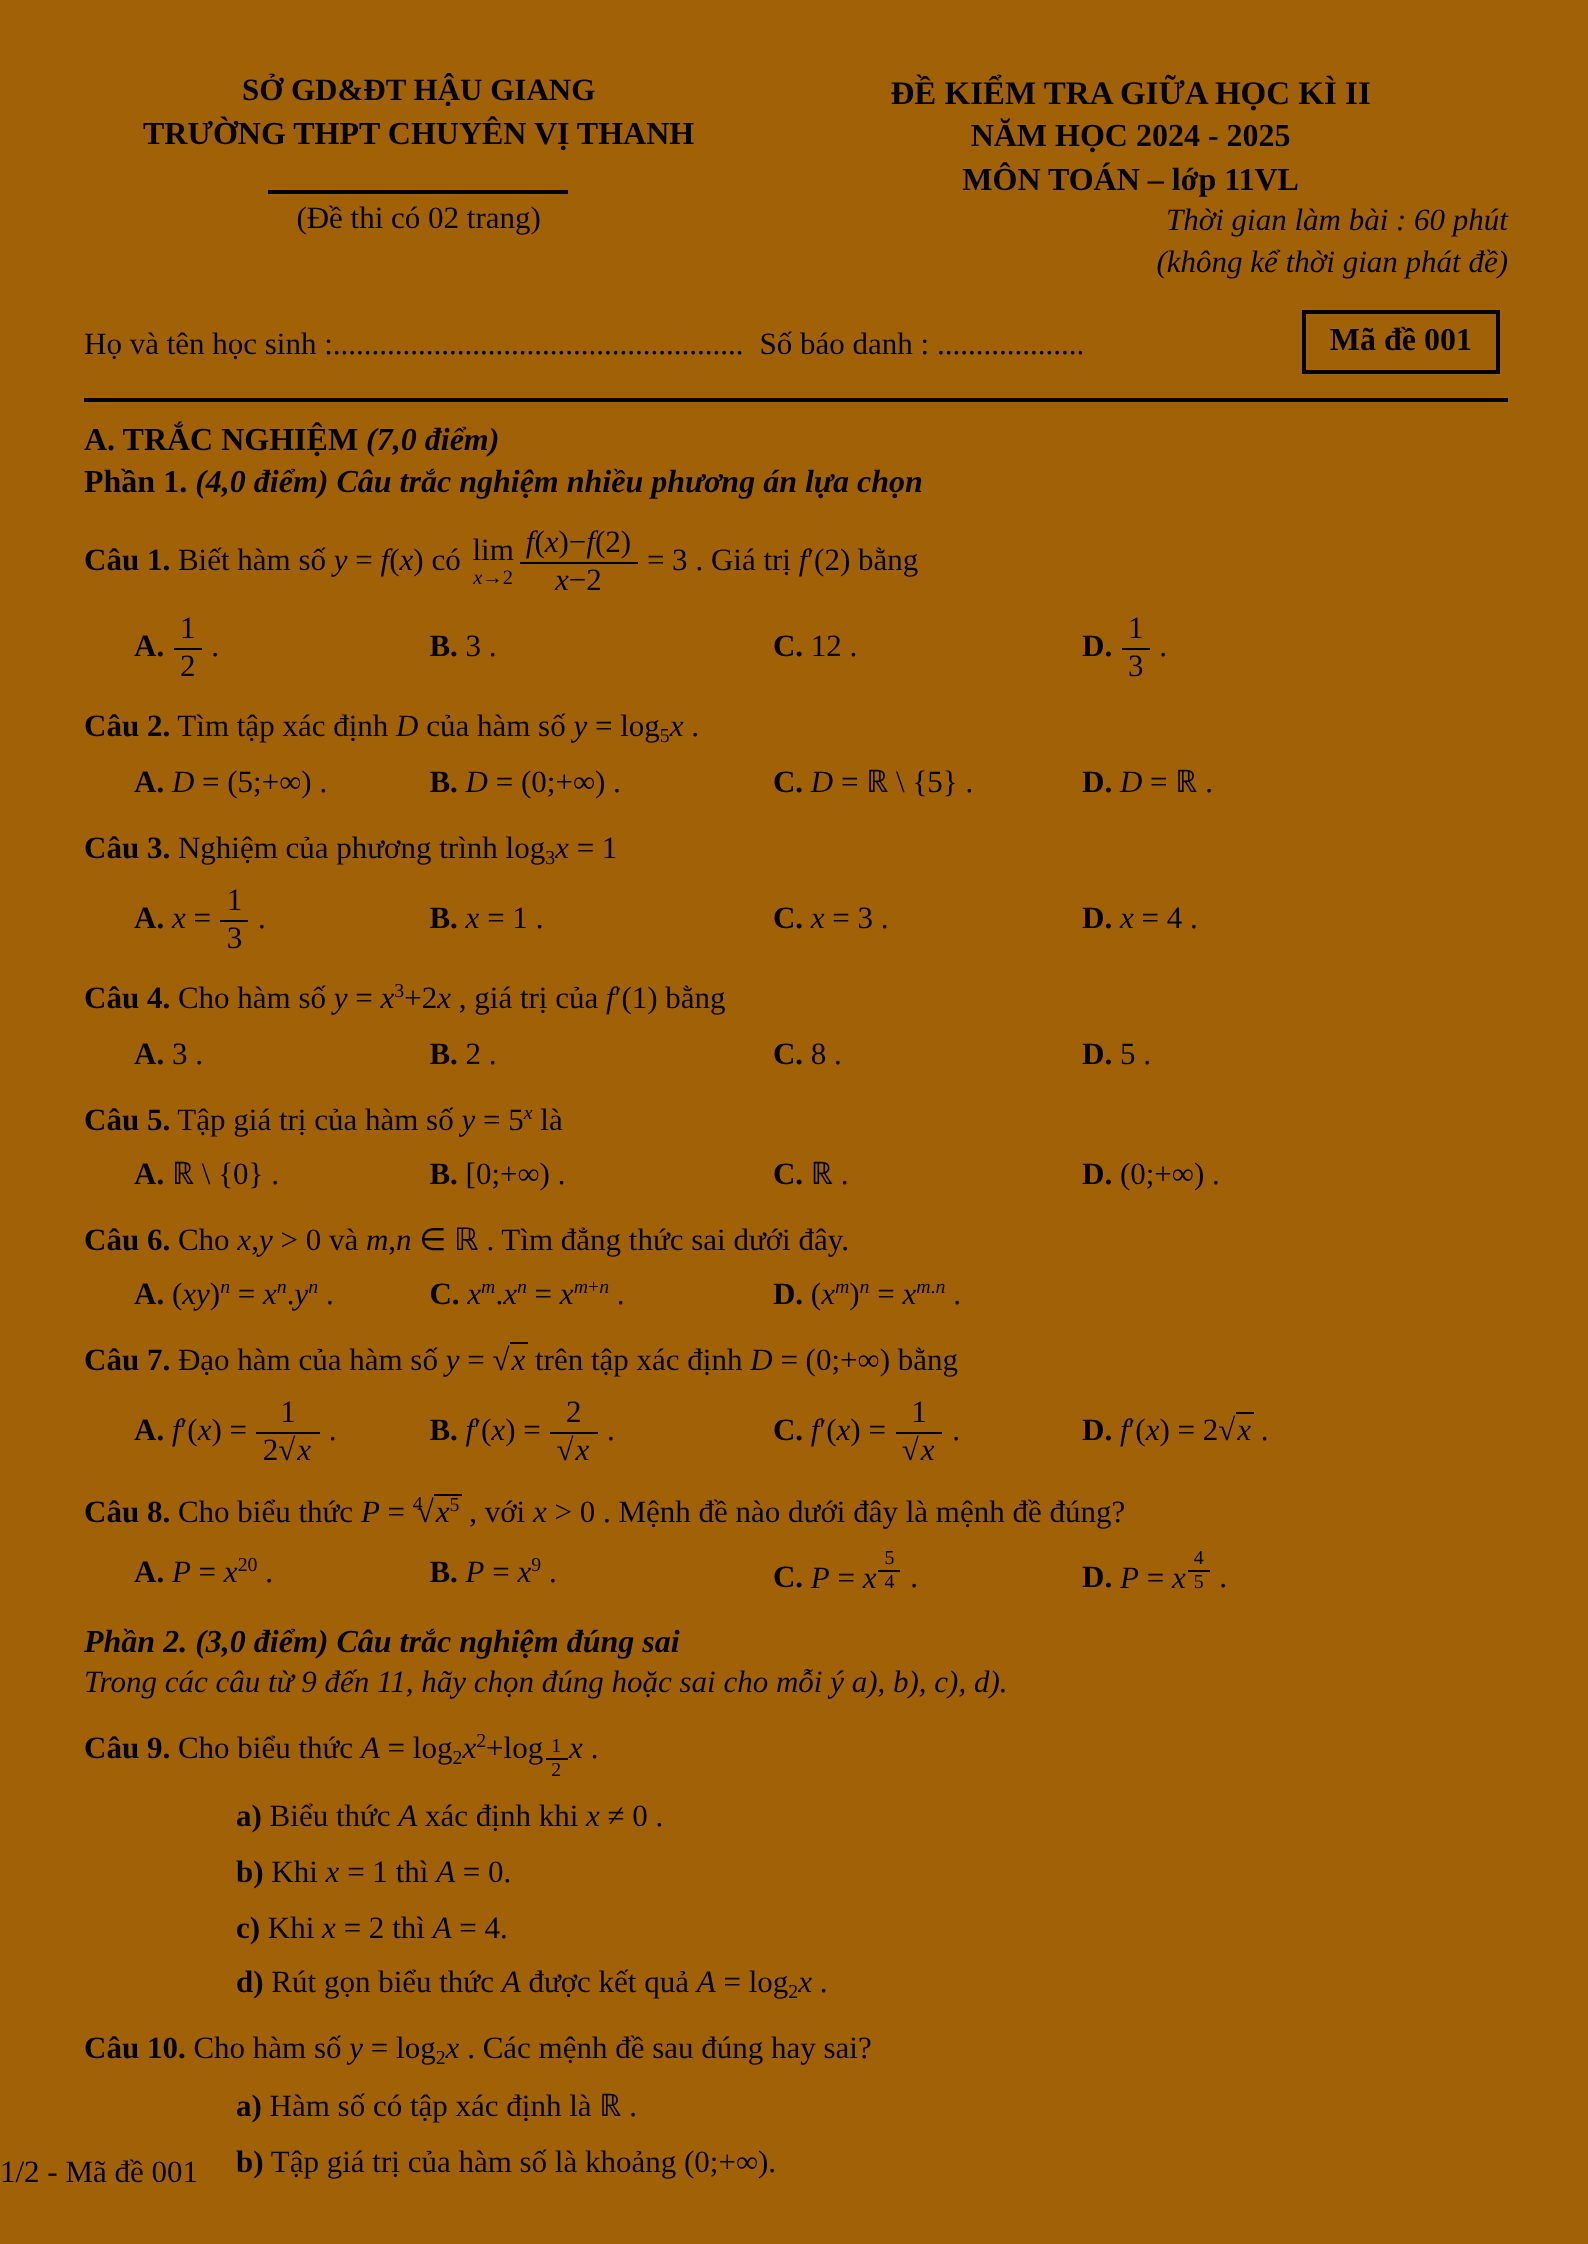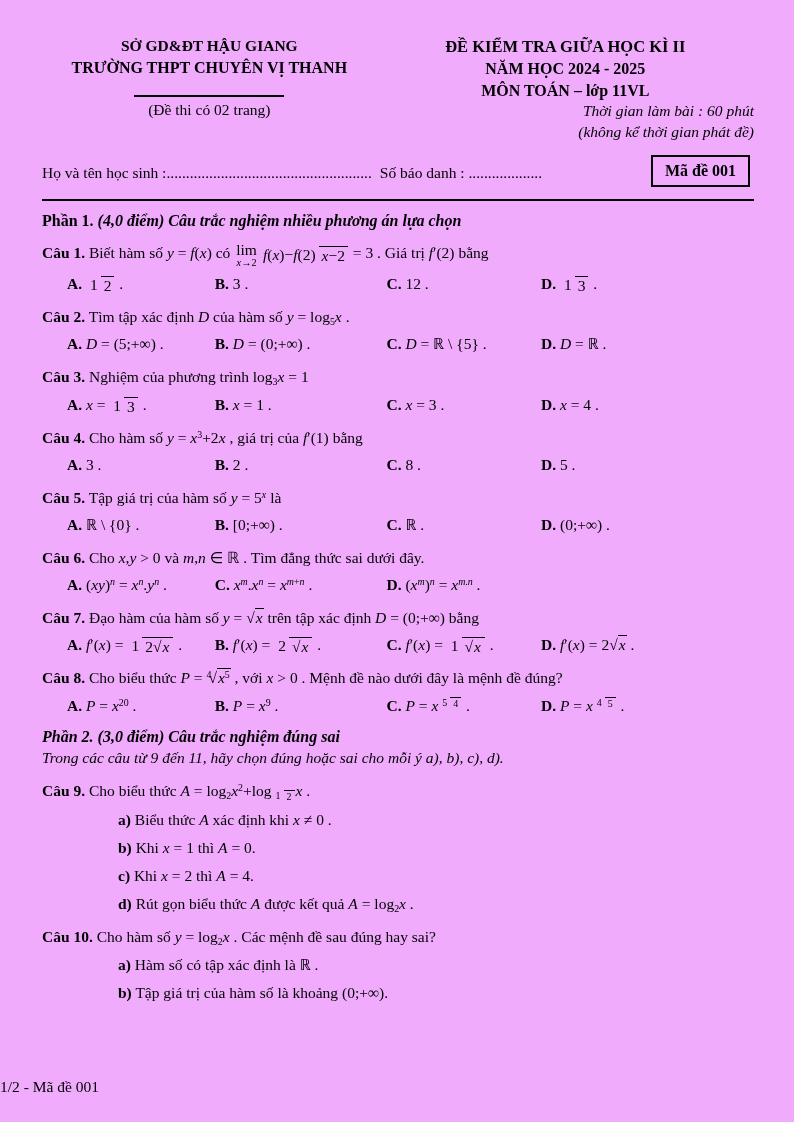--- a/index.html
+++ b/index.html
@@ -1,17 +1,17 @@
 <!DOCTYPE html>
 <html><head>
 <meta charset="utf-8">
 <style>
   html,body{margin:0;padding:0;background:#ffffff;}
   .page{
-    width:794px;height:1122px;box-sizing:border-box;background:#f0abfc;
+    width:794px;height:1122px;box-sizing:border-box;background:#a16207;
     padding:36px 40px 0 42px;position:relative;overflow:hidden;
     font-family:"Liberation Serif",serif;font-size:15.5px;color:#000;
     line-height:1.35;
   }
   
   .header{display:flex;}
   .h-left{width:47%;text-align:center;}
   .h-right{width:53%;text-align:center;}
   .h-left .l1{font-weight:bold;font-size:15.5px;}
   .h-left .l2{font-weight:bold;font-size:16px;}
@@ -37,21 +37,21 @@
   .stem{line-height:1.5;}
   .options{display:grid;grid-template-columns:21.5% 25% 22.5% auto;
     padding-left:25px;margin-top:6px;align-items:center;}
   .tf-item{padding-left:76px;margin-top:7px;}
   .footer{position:absolute;bottom:24px;left:0;width:100%;}
   
   .math{font-style:italic;white-space:nowrap;}
   .math .up{font-style:normal;}
   .math sup{font-size:0.64em;vertical-align:0.55em;line-height:0;}
   .math sub{font-size:0.64em;vertical-align:-0.3em;line-height:0;}
-  .frac{display:inline-flex;text-align:center;
+  .frac{display:inline-flex;flex-direction:column;text-align:center;
     vertical-align:middle;margin:0 1px;line-height:1.15;}
   .fnum{display:block;padding:0 3px;}
   .fden{display:block;border-top:1px solid #000;padding:0 3px;}
   .lim{display:inline-flex;flex-direction:column;text-align:center;
     vertical-align:middle;line-height:1;font-style:normal;margin:0 2px;}
   .limw{display:block;}
   .lims{display:block;font-size:0.66em;font-style:italic;margin-top:1px;}
   .sqrt{white-space:nowrap;}
   .rsign{font-style:normal;}
   .rbar{border-top:1.2px solid #000;padding:0 1px;}
@@ -80,20 +80,21 @@
 
   <div class="student-row">
     <span>Họ và tên học sinh :.....................................................</span>
     <span class="gap"></span>
     <span>Số báo danh : ...................</span>
     <span class="code-box">Mã đề 001</span>
   </div>
 
   <hr class="rule">
 
+  <div class="sec-title"><span>A. TRẮC NGHIỆM </span><span class="bi">(7,0 điểm)</span></div>
   <div class="part-line"><span>Phần 1. </span><span class="bi">(4,0 điểm) Câu trắc nghiệm nhiều phương án lựa chọn</span></div>
 
   <div id="questions-part1">
       <div class="question">
         <div class="stem"><b>Câu 1.</b> Biết hàm số <span class="math">y<span class="up"> = </span>f<span class="up">(</span>x<span class="up">)</span></span> có <span class="math"><span class="lim">
               <span class="limw">lim</span>
               <span class="lims">x<span class="up">→2</span></span>
             </span><span class="frac">
               <span class="fnum">f<span class="up">(</span>x<span class="up">)−</span>f<span class="up">(2)</span></span>
               <span class="fden">x<span class="up">−2</span></span>

